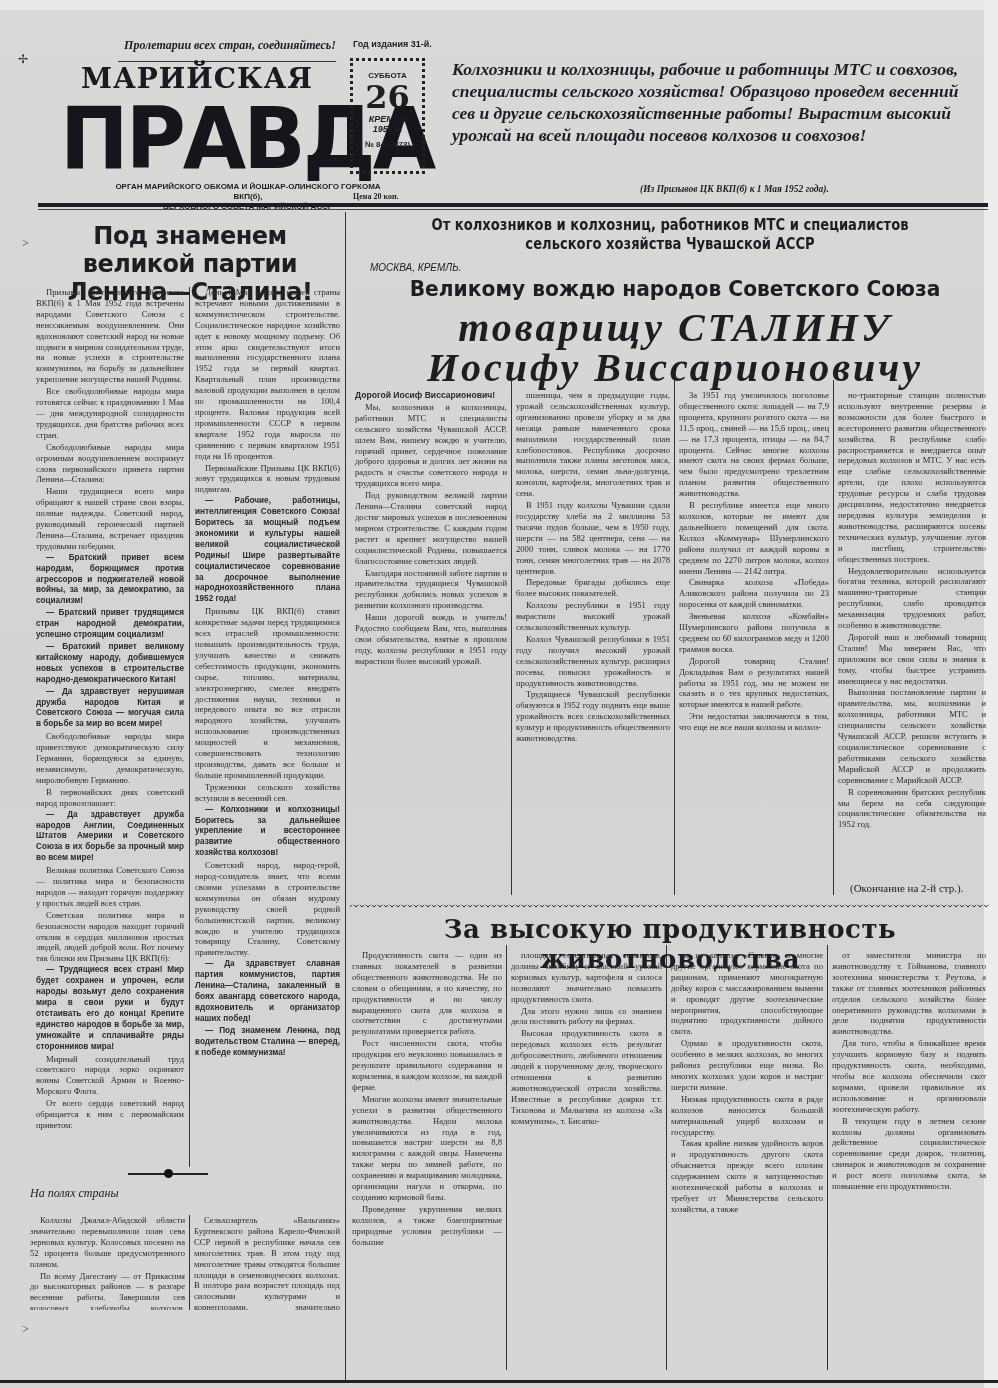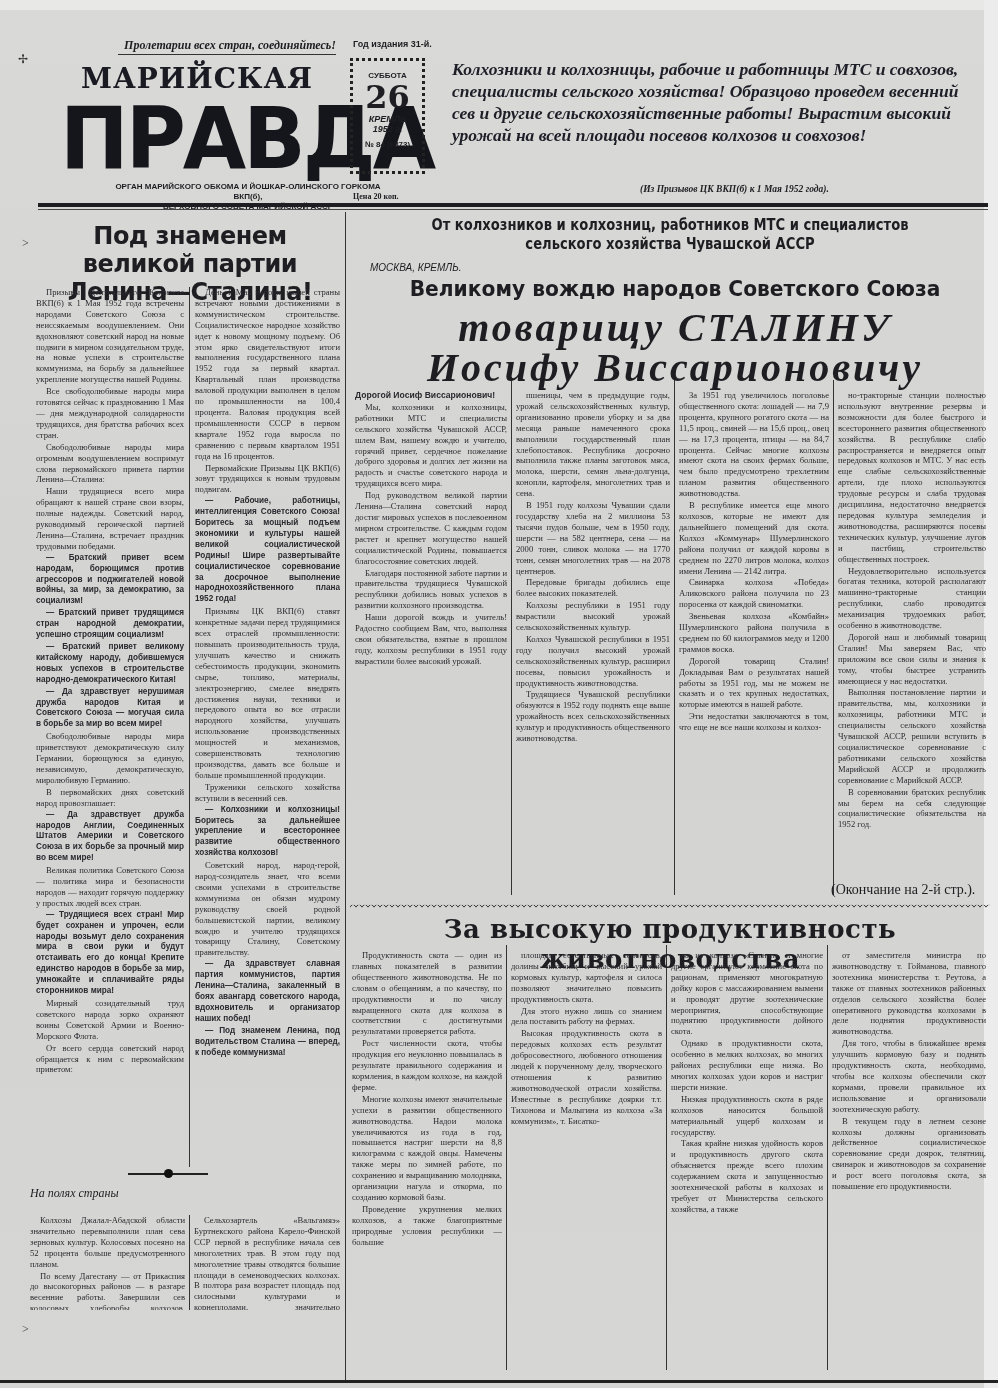--- a/index.html
+++ b/index.html
@@ -15,21 +15,21 @@
     position: absolute; left: 0; top: 0; width: 998px; height: 1388px;
     background: linear-gradient(180deg, #d9d9d7 0%, #d3d3d1 50%, #d6d6d4 100%);
   }
   .right-edge { position: absolute; right: 0; top: 0; width: 14px; height: 1388px; background: #ececec; }
   .top-edge { position: absolute; left: 0; top: 0; width: 998px; height: 10px; background: #e8e8e6; }
 
   
   .motto {
     position: absolute; left: 118px; top: 38px; width: 218px;
     font-style: italic; font-weight: bold; font-size: 12px; text-align: right;
-    border-bottom: 1px solid #333; padding-bottom: 1px;
+    border-bottom: 1px solid #333; padding-bottom: 8px;
   }
   .year-of-pub { position: absolute; left: 353px; top: 39px; font-family: "Liberation Sans", sans-serif; font-weight: bold; font-size: 9px; }
   .title1 {
     position: absolute; left: 62px; top: 62px; width: 270px;
     font-family: "DejaVu Serif", serif; font-weight: bold; font-size: 28px; letter-spacing: 1px;
     text-align: center; color: #1a1a22;
   }
   .title2 {
     position: absolute; left: 60px; top: 100px; width: 276px; height: 78px;
     font-family: "DejaVu Sans", sans-serif; font-weight: 900; font-size: 82px; line-height: 78px;
@@ -101,21 +101,21 @@
     background-image: radial-gradient(circle at 3px 6px, transparent 2.5px, #222 3px, transparent 3.6px);
     background-size: 6px 6px;
   }
   .prod-title {
     position: absolute; left: 350px; top: 914px; width: 640px; text-align: center;
     font-family: "DejaVu Serif", serif; font-weight: bold; font-size: 26px; letter-spacing: 0.5px;
   }
   .ornament { position: absolute; left: 128px; top: 1173px; width: 80px; height: 2px; background: #222; }
   .ornament-dot { position: absolute; left: 164px; top: 1169px; width: 9px; height: 9px; border-radius: 50%; background: #111; }
   .fields-title { position: absolute; left: 30px; top: 1186px; width: 305px; text-align: left; font-style: italic; font-size: 12px; }
-  .continued { position: absolute; left: 831px; top: 882px; font-size: 14px; }
+  .continued { position: absolute; left: 850px; top: 882px; font-size: 11px; }
   .bottom-rule { position: absolute; left: 0; top: 1380px; width: 998px; height: 3px; background: #222; }
   .margin-mark { position: absolute; font-size: 12px; color: #333; }
 </style>
 </head>
 <body>
 
 <div class="page">
   <div class="top-edge"></div>
   <div class="right-edge"></div>
 
@@ -161,20 +161,21 @@
       <p>Свободолюбивые народы мира огромным воодушевлением воспримут слова первомайского привета партии Ленина—Сталина:</p>
       <p>Наши трудящиеся всего мира обращают к нашей стране свои взоры, полные надежды. Советский народ, руководимый героической партией Ленина—Сталина, встречает праздник трудовыми победами.</p>
       <p class="bold">— Братский привет всем народам, борющимся против агрессоров и поджигателей новой войны, за мир, за демократию, за социализм!</p>
       <p class="bold">— Братский привет трудящимся стран народной демократии, успешно строящим социализм!</p>
       <p class="bold">— Братский привет великому китайскому народу, добившемуся новых успехов в строительстве народно-демократического Китая!</p>
       <p class="bold">— Да здравствует нерушимая дружба народов Китая и Советского Союза — могучая сила в борьбе за мир во всем мире!</p>
       <p>Свободолюбивые народы мира приветствуют демократическую силу Германии, борющуюся за единую, независимую, демократическую, миролюбивую Германию.</p>
       <p>В первомайских днях советский народ провозглашает:</p>
       <p class="bold">— Да здравствует дружба народов Англии, Соединенных Штатов Америки и Советского Союза в их борьбе за прочный мир во всем мире!</p>
       <p>Великая политика Советского Союза — политика мира и безопасности народов — находит горячую поддержку у простых людей всех стран.</p>
+      <p>Советская политика мира и безопасности народов находит горячий отклик в сердцах миллионов простых людей, людей доброй воли. Вот почему так близки им Призывы ЦК ВКП(б):</p>
       <p class="bold">— Трудящиеся всех стран! Мир будет сохранен и упрочен, если народы возьмут дело сохранения мира в свои руки и будут отстаивать его до конца! Крепите единство народов в борьбе за мир, умножайте и сплачивайте ряды сторонников мира!</p>
       <p>Мирный созидательный труд советского народа зорко охраняют воины Советской Армии и Военно-Морского Флота.</p>
       <p>От всего сердца советский народ обращается к ним с первомайским приветом:</p>
     </div>
   <div class="col" style="left:195px;top:287px;width:145px;height:878px;">
       <p>День 1 Мая народы нашей страны встречают новыми достижениями в коммунистическом строительстве. Социалистическое народное хозяйство идет к новому мощному подъему. Об этом ярко свидетельствуют итоги выполнения государственного плана 1952 года за первый квартал. Квартальный план производства валовой продукции выполнен в целом по промышленности на 100,4 процента. Валовая продукция всей промышленности СССР в первом квартале 1952 года выросла по сравнению с первым кварталом 1951 года на 16 процентов.</p>
       <p>Первомайские Призывы ЦК ВКП(б) зовут трудящихся к новым трудовым подвигам.</p>
       <p class="bold">— Рабочие, работницы, интеллигенция Советского Союза! Боритесь за мощный подъем экономики и культуры нашей великой социалистической Родины! Шире развертывайте социалистическое соревнование за досрочное выполнение народнохозяйственного плана 1952 года!</p>
       <p>Призывы ЦК ВКП(б) ставят конкретные задачи перед трудящимися всех отраслей промышленности: повышать производительность труда, улучшать качество и снижать себестоимость продукции, экономить сырье, топливо, материалы, электроэнергию, смелее внедрять достижения науки, техники и передового опыта во все отрасли народного хозяйства, улучшать использование производственных мощностей и механизмов, совершенствовать технологию производства, давать все больше и больше промышленной продукции.</p>
       <p>Труженики сельского хозяйства вступили в весенний сев.</p>

